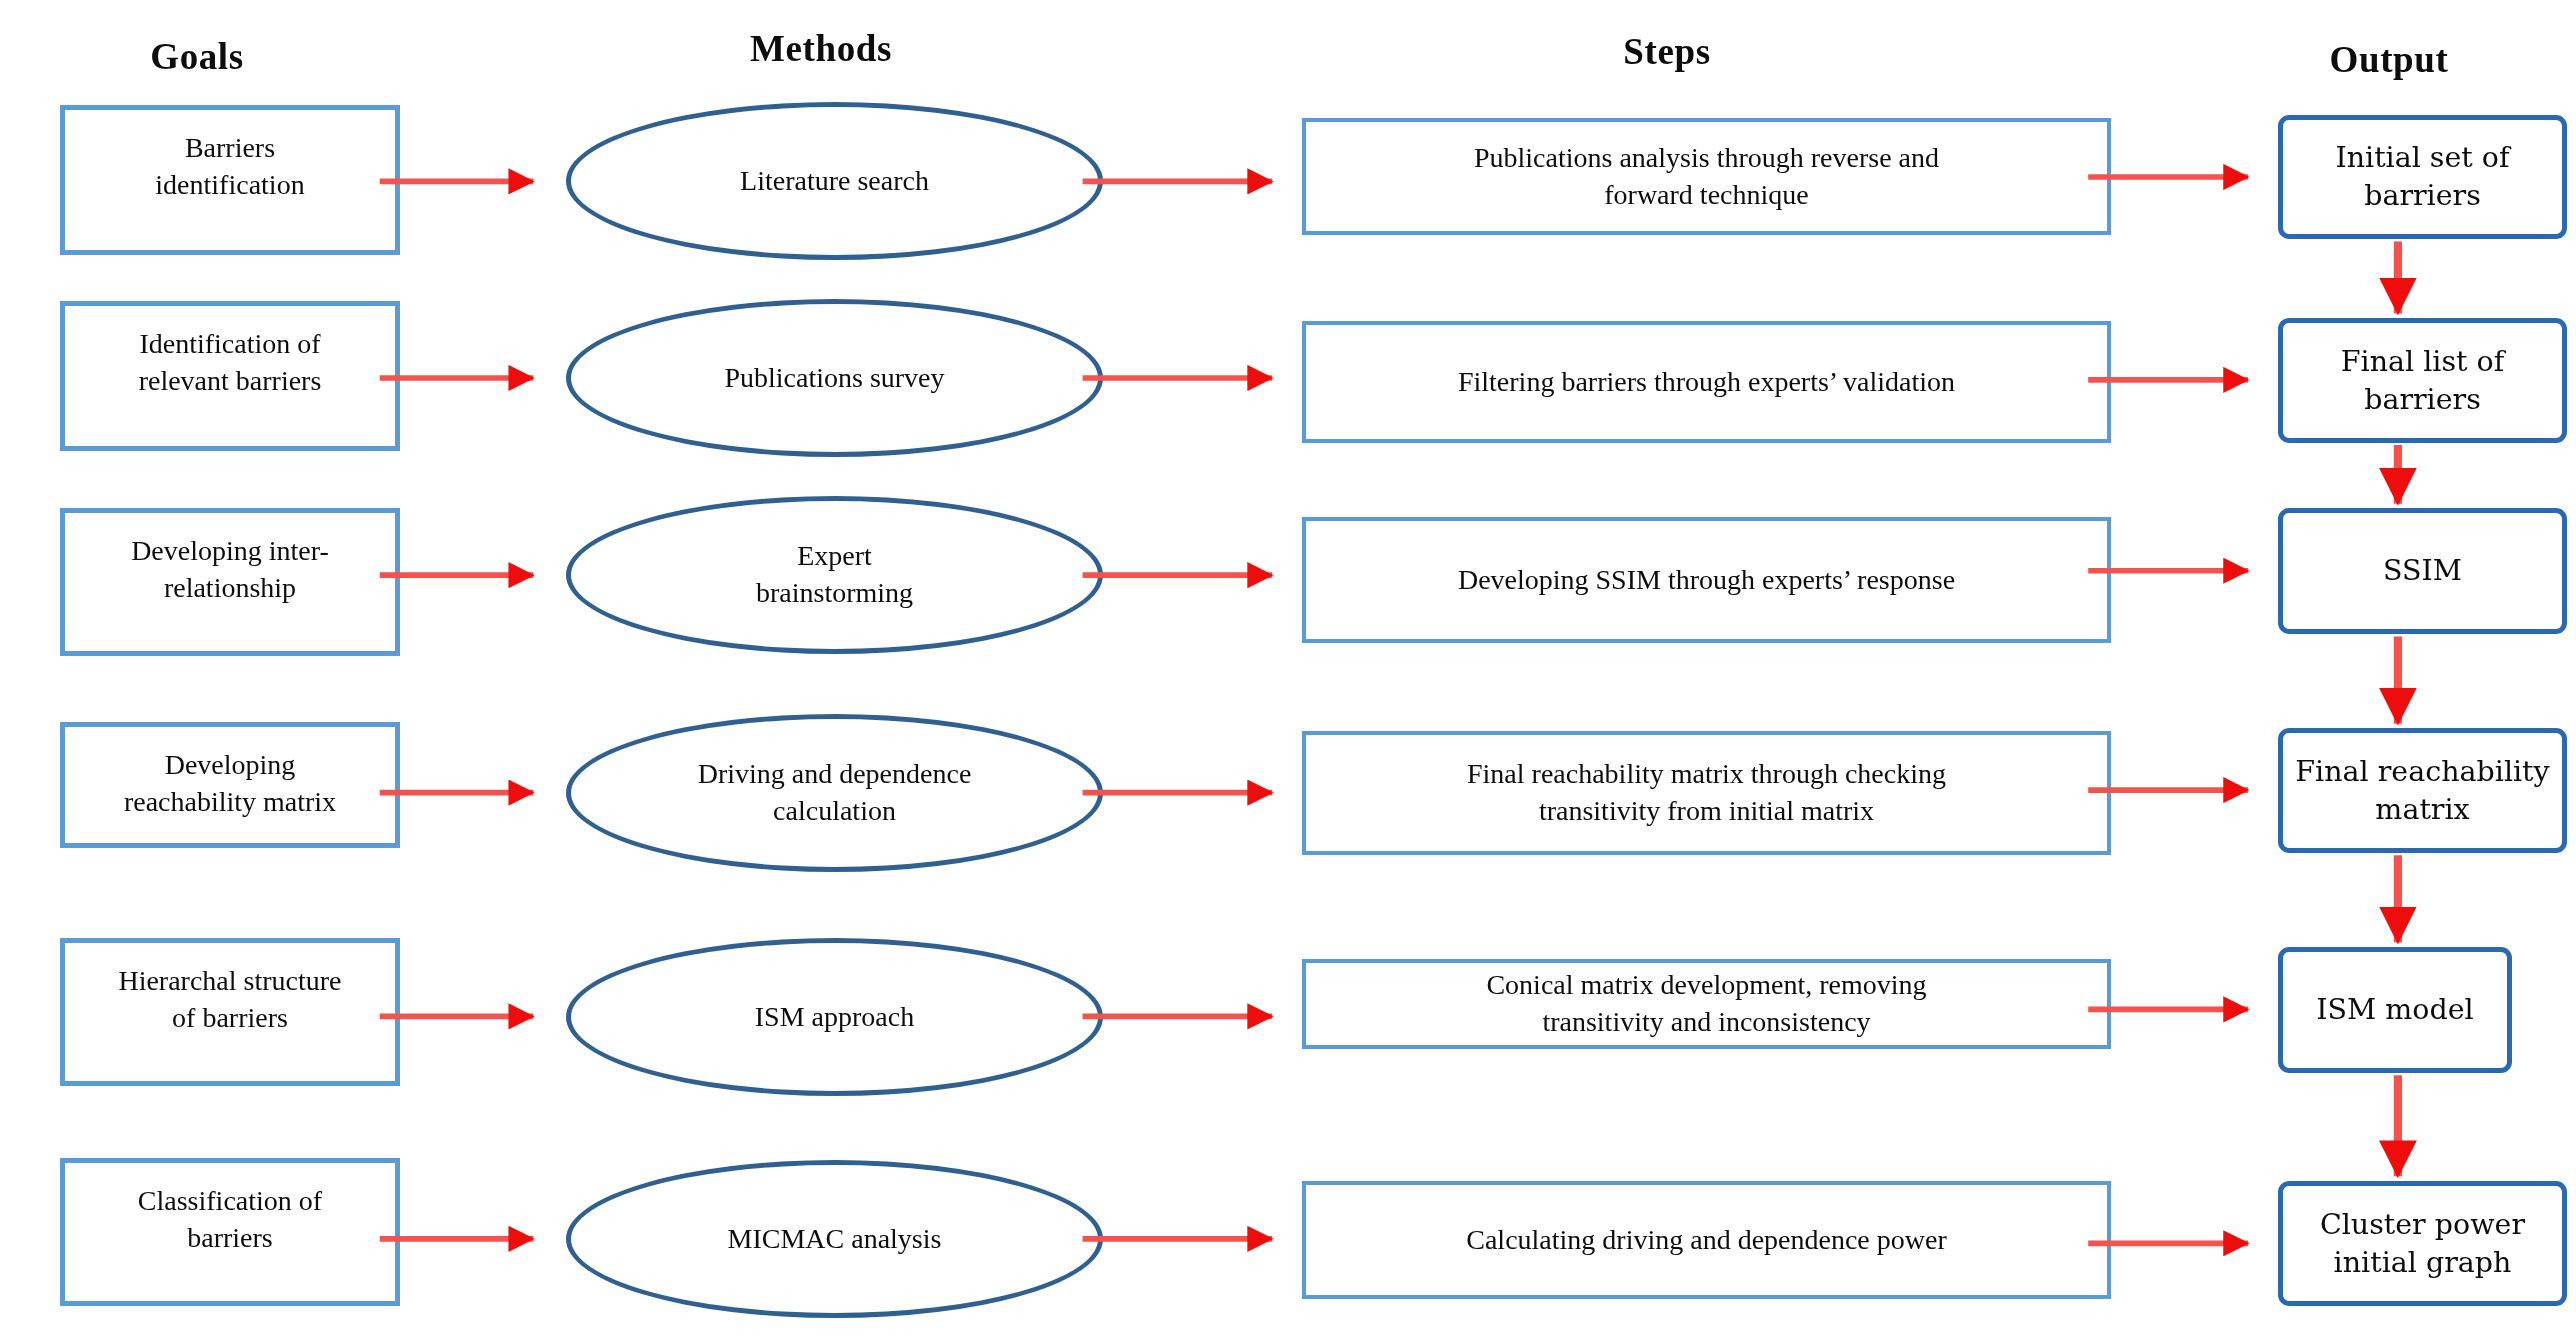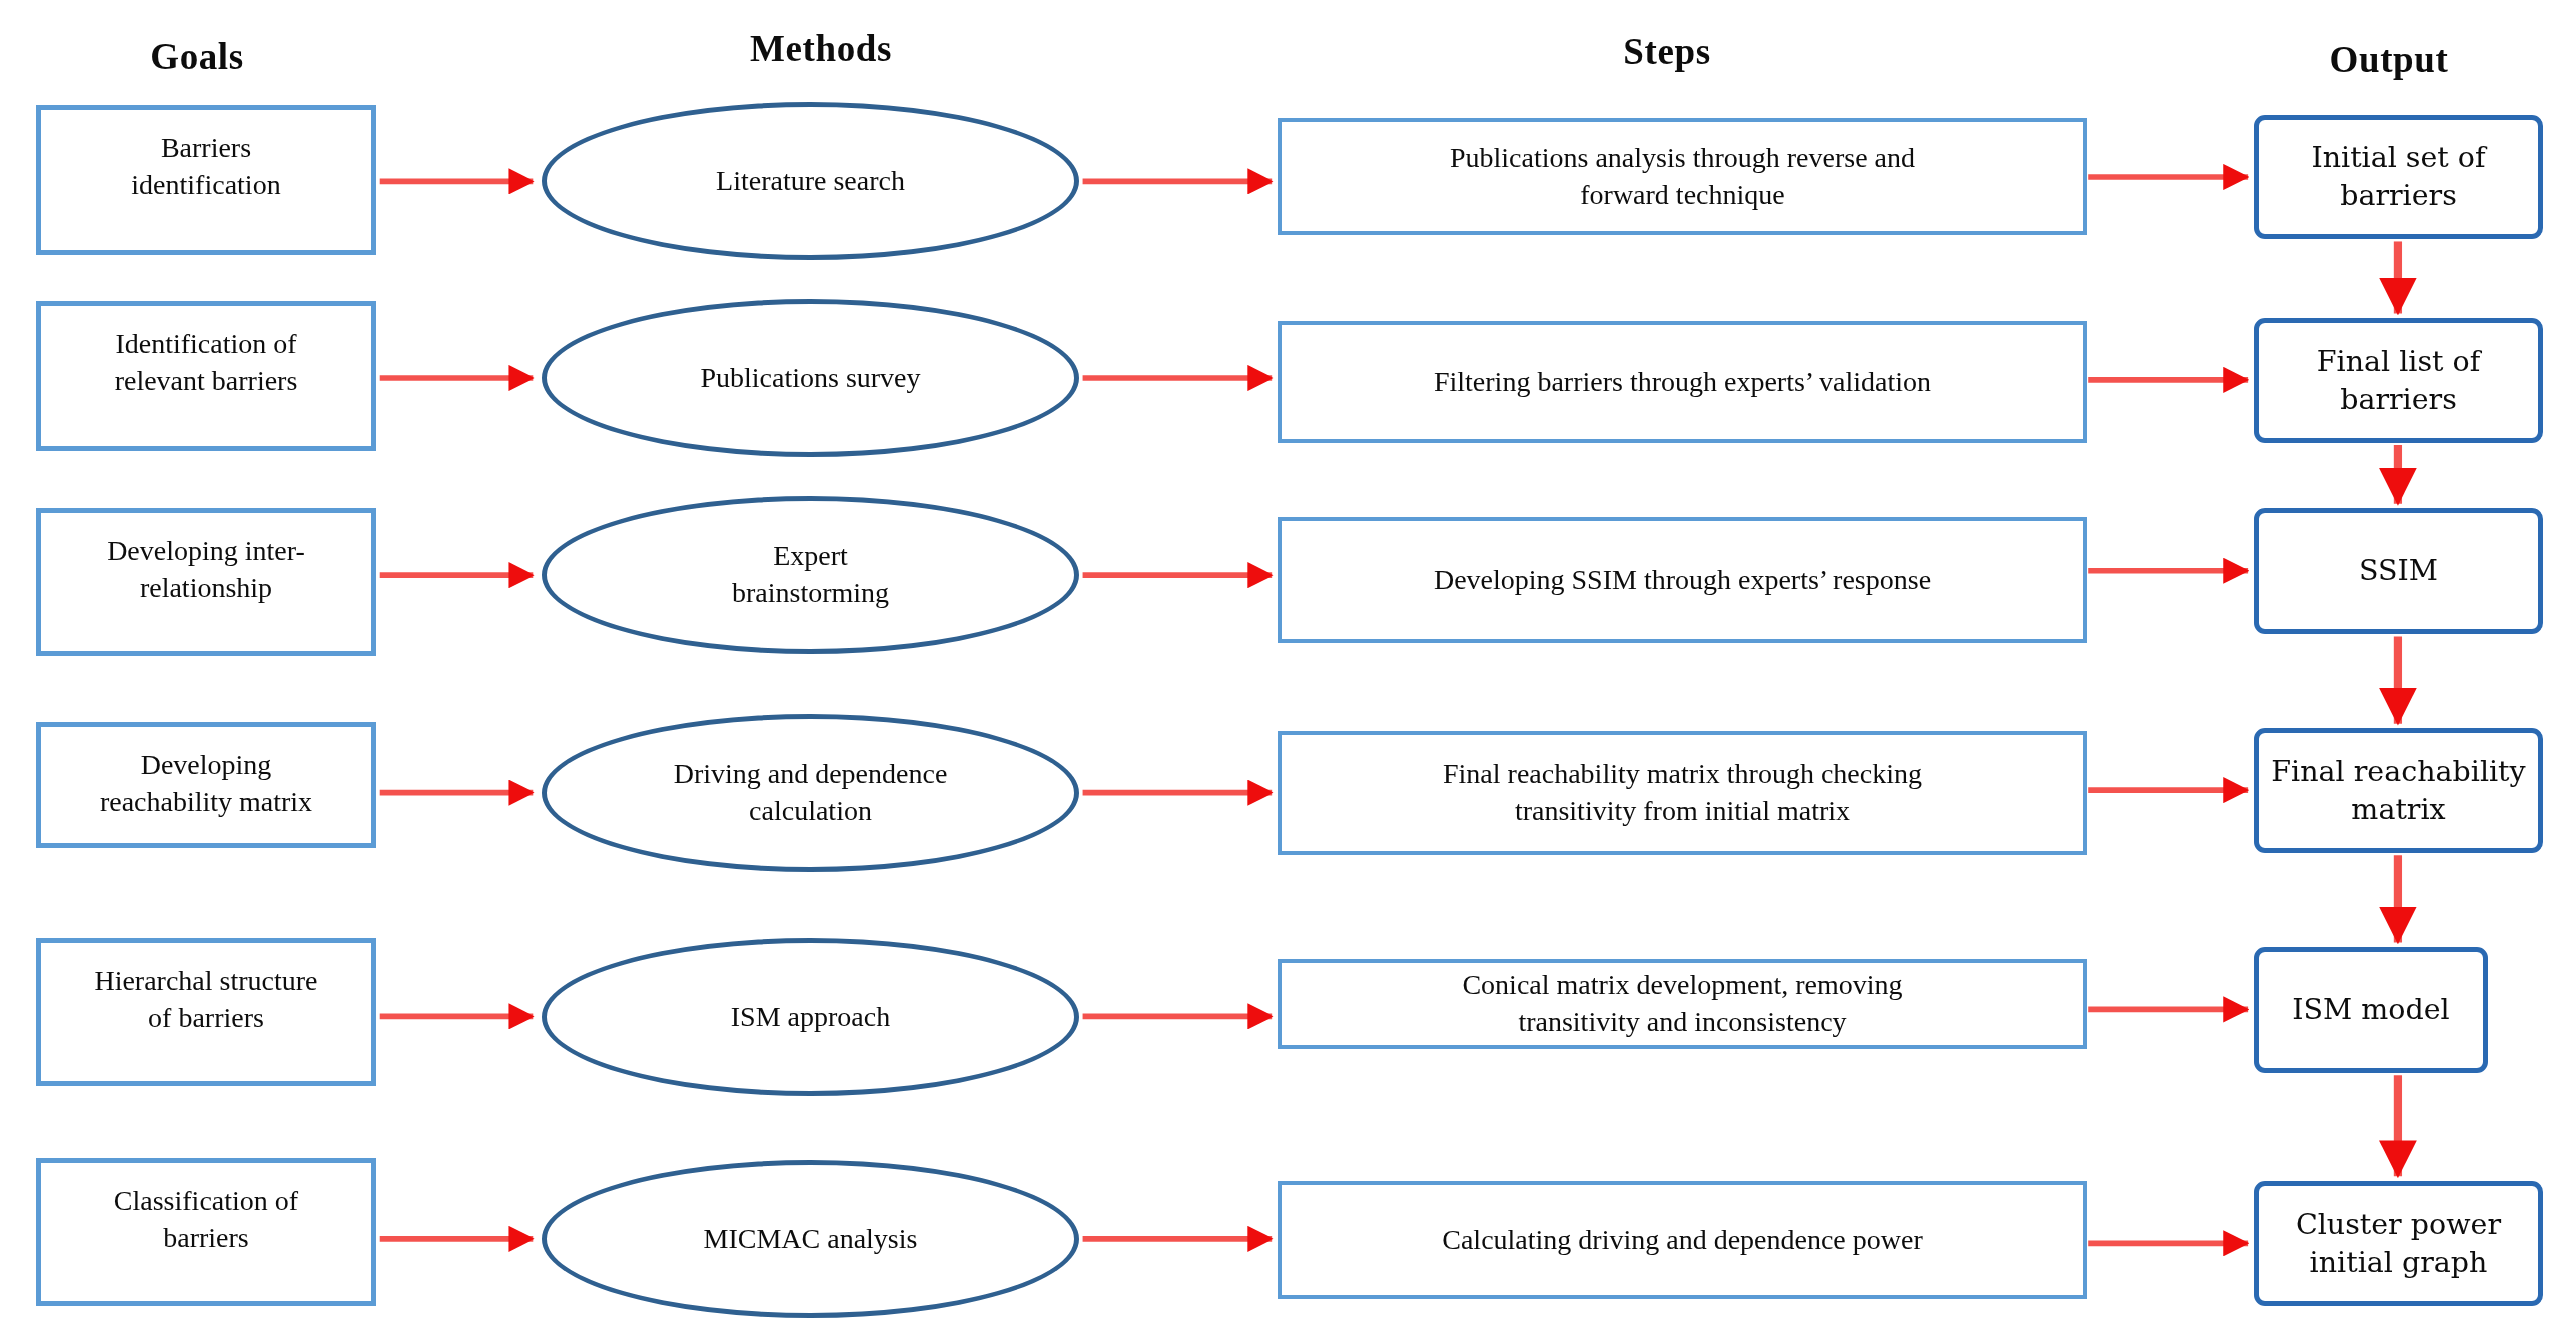--- a/index.html
+++ b/index.html
@@ -29,20 +29,21 @@
   }
   .node{
     position:absolute;
     box-sizing:border-box;
     display:flex;flex-direction:column;
     align-items:center;justify-content:center;
     text-align:center;
     background:#fff;
     white-space:pre-line;
     line-height:1.32;
+    margin-left:24px;
   }
   .goal{
     border:5px solid var(--goal-step-border);
     font-size:28px;
     justify-content:flex-start;
     padding-top:20px;
   }
   .method{
     border:5px solid var(--method-border);
     border-radius:50%;

